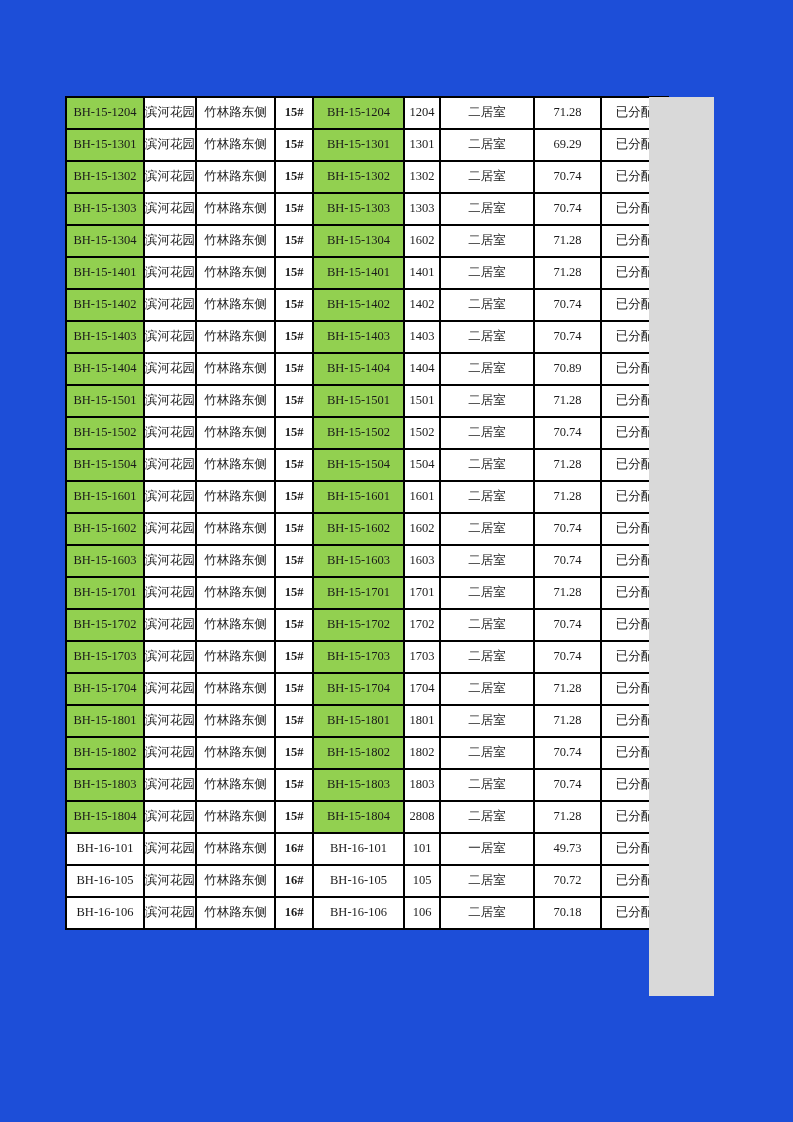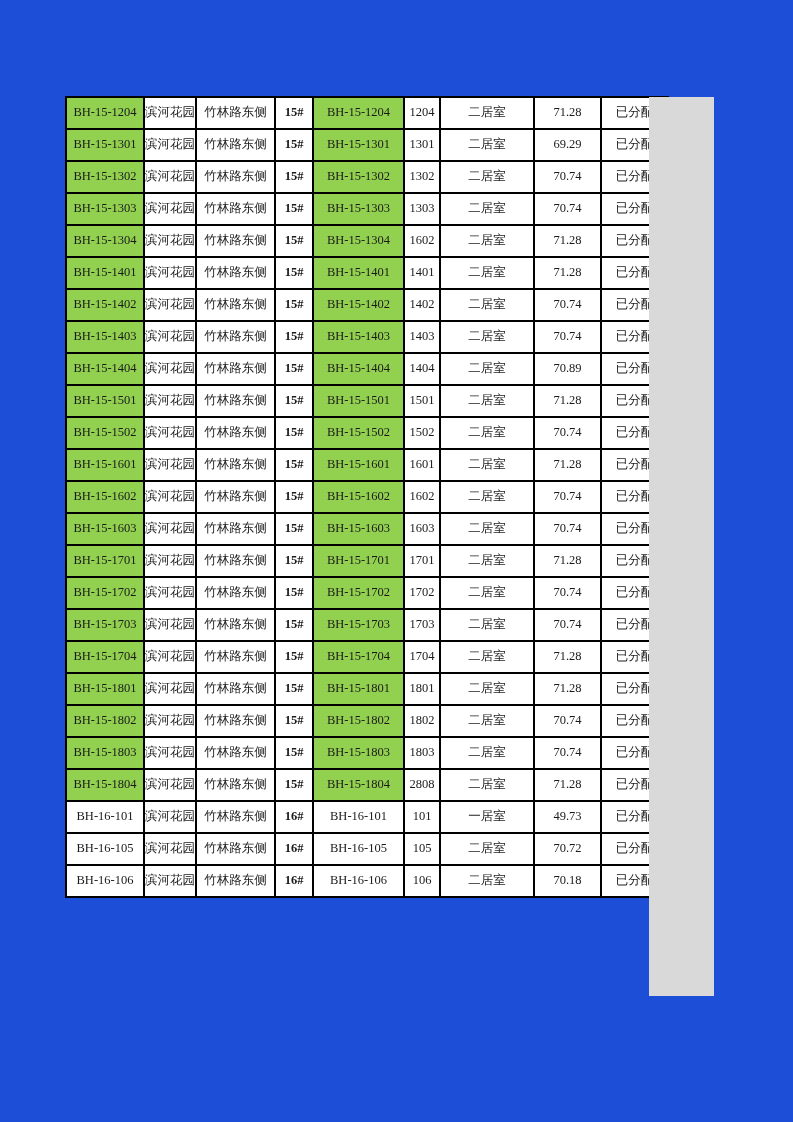--- a/index.html
+++ b/index.html
@@ -189,20 +189,31 @@
           <td class="c-project">滨河花园</td>
           <td class="c-road">竹林路东侧</td>
           <td class="c-building">15#</td>
           <td class="c-id2 hl">BH-15-1502</td>
           <td class="c-room">1502</td>
           <td class="c-type">二居室</td>
           <td class="c-area">70.74</td>
           <td class="c-status">已分配</td>
         </tr>
         <tr>
+          <td class="c-id hl">BH-15-1504</td>
+          <td class="c-project">滨河花园</td>
+          <td class="c-road">竹林路东侧</td>
+          <td class="c-building">15#</td>
+          <td class="c-id2 hl">BH-15-1504</td>
+          <td class="c-room">1504</td>
+          <td class="c-type">二居室</td>
+          <td class="c-area">71.28</td>
+          <td class="c-status">已分配</td>
+        </tr>
+        <tr>
           <td class="c-id hl">BH-15-1601</td>
           <td class="c-project">滨河花园</td>
           <td class="c-road">竹林路东侧</td>
           <td class="c-building">15#</td>
           <td class="c-id2 hl">BH-15-1601</td>
           <td class="c-room">1601</td>
           <td class="c-type">二居室</td>
           <td class="c-area">71.28</td>
           <td class="c-status">已分配</td>
         </tr>

